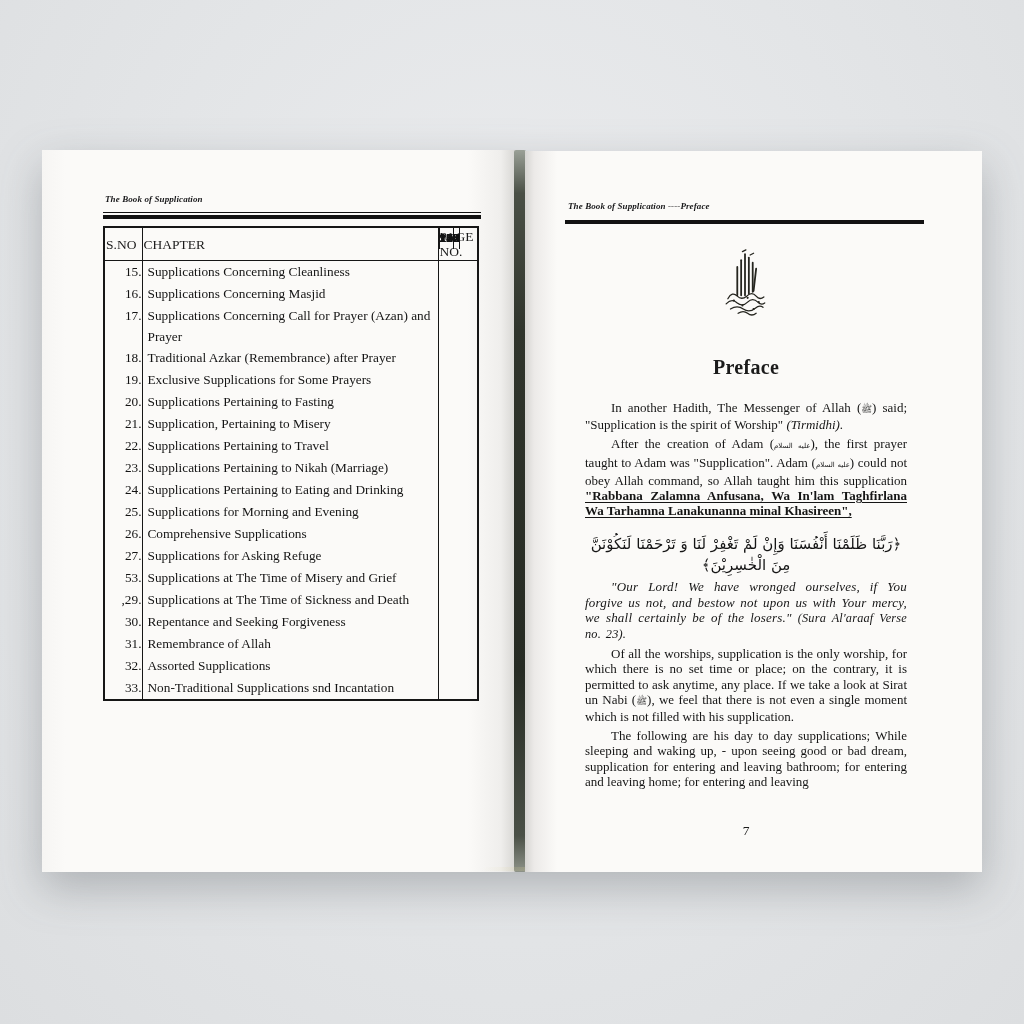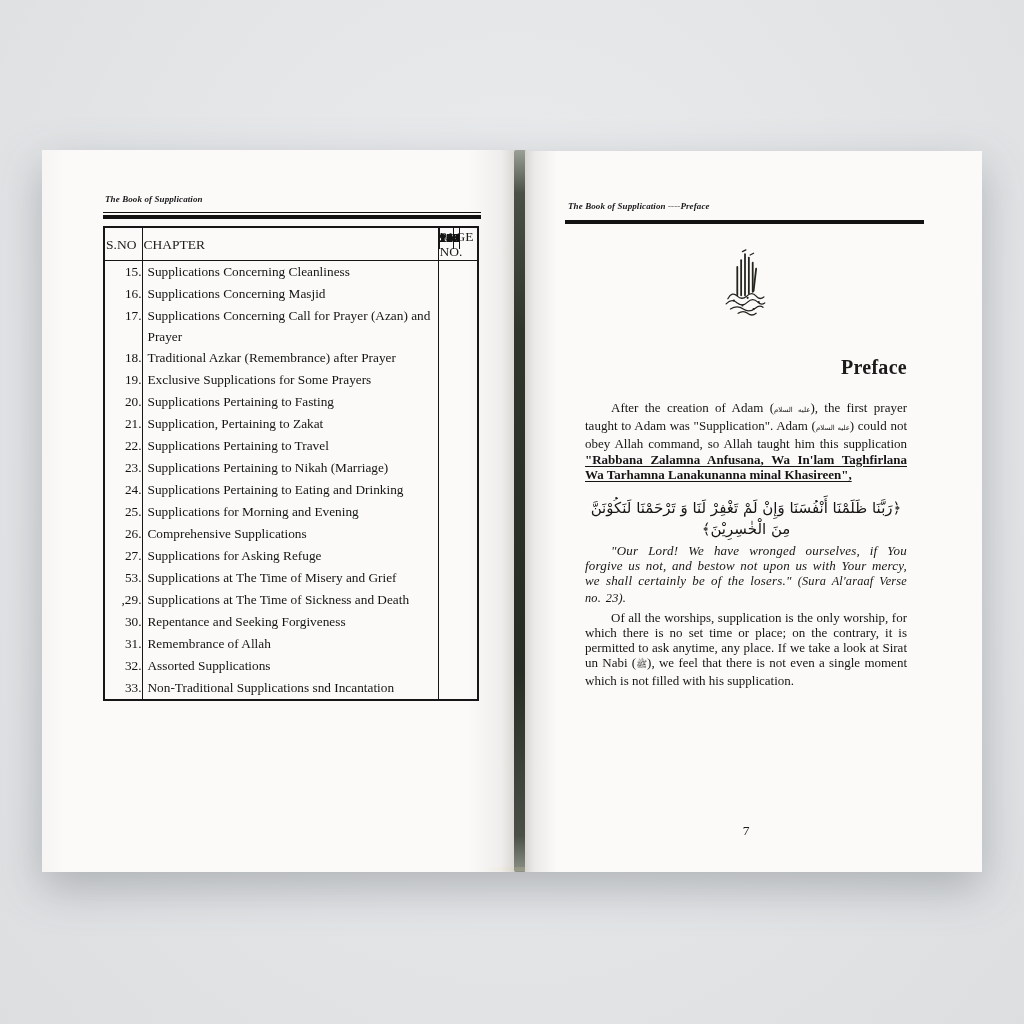--- a/index.html
+++ b/index.html
@@ -56,21 +56,21 @@
     border-left:1.4px solid #161616;border-right:1.4px solid #161616;
     font-size:13.3px;line-height:21.1px;vertical-align:top;padding:0;
     height:22px;white-space:normal;color:#141414;
   }
   table.toc td.s_no{text-align:right;}
   table.toc td.chapter{padding-left:5px;padding-right:2px;}
   table.toc td.page{text-align:center;}
   
   .ornament{position:absolute;left:194px;top:98px;width:52px;height:72px;}
   .preface-title{
-    position:absolute;left:60px;top:205px;width:322px;text-align:right;
+    position:absolute;left:60px;top:205px;width:322px;text-align:center;
     font-size:20px;font-weight:bold;letter-spacing:.3px;
   }
   .preface-body{position:absolute;left:60px;top:249px;width:322px;}
   .preface-body p{
     margin:0 0 4px;text-indent:26px;text-align:justify;
     font-size:13px;line-height:15.2px;color:#151515;
   }
   .preface-body p.arabic{
     text-indent:0;text-align:center;direction:rtl;font-size:15px;line-height:21px;
     margin:16px 0 3px;font-family:"DejaVu Sans","Liberation Serif",sans-serif;
@@ -132,21 +132,21 @@
               <td class="chapter">Exclusive Supplications for Some Prayers</td>
               <td class="page">117</td>
             </tr>
             <tr>
               <td class="s_no">20.</td>
               <td class="chapter">Supplications Pertaining to Fasting</td>
               <td class="page">120</td>
             </tr>
             <tr>
               <td class="s_no">21.</td>
-              <td class="chapter">Supplication, Pertaining to Zakat</td>
+              <td class="chapter">Supplication, Pertaining to Misery</td>
               <td class="page">122</td>
             </tr>
             <tr>
               <td class="s_no">22.</td>
               <td class="chapter">Supplications Pertaining to Travel</td>
               <td class="page">222</td>
             </tr>
             <tr>
               <td class="s_no">23.</td>
               <td class="chapter">Supplications Pertaining to Nikah (Marriage)</td>
@@ -237,23 +237,25 @@
               <path d="M46 62 l.1 0"></path>
             <path d="M27 66 l.1 0"></path>
               <path d="M40 70 l.1 0"></path>
           </g>
         </svg>
       </div>
 
       <div class="preface-title">Preface</div>
 
       <div class="preface-body">
+          <p><span>In another Hadith, The Messenger of Allah (</span><span class="sym">ﷺ</span><span>) said; "Supplication is the spirit of Worship" </span><span class="it">(Tirmidhi).</span></p>
           <p><span>After the creation of Adam (</span><span class="sym2">عليه السلام</span><span>), the first prayer taught to Adam was "Supplication". Adam (</span><span class="sym2">عليه السلام</span><span>) could not obey Allah command, so Allah taught him this supplication </span><span class="bu">"Rabbana Zalamna Anfusana, Wa In'lam Taghfirlana Wa Tarhamna Lanakunanna minal Khasireen",</span></p>
           <p class="arabic"><span>﴿رَبَّنَا ظَلَمْنَا أَنْفُسَنَا وَإِنْ لَمْ تَغْفِرْ لَنَا وَ تَرْحَمْنَا لَنَكُوْنَنَّ مِنَ الْخٰسِرِيْنَ﴾</span></p>
           <p class="quote"><span>"Our Lord! We have wronged ourselves, if You forgive us not, and bestow not upon us with Your mercy, we shall certainly be of the losers." </span><span class="it-small">(Sura Al'araaf Verse no. 23).</span></p>
           <p><span>Of all the worships, supplication is the only worship, for which there is no set time or place; on the contrary, it is permitted to ask anytime, any place. If we take a look at Sirat un Nabi (</span><span class="sym">ﷺ</span><span>), we feel that there is not even a single moment which is not filled with his supplication.</span></p>
+          <p><span>The following are his day to day supplications; While sleeping and waking up, - upon seeing good or bad dream, supplication for entering and leaving bathroom; for entering and leaving home; for entering and leaving</span></p>
         </div>
 
       <div class="page-num">7</div>
     </div>
 
   </div>
 </div>
 
 </body></html>

